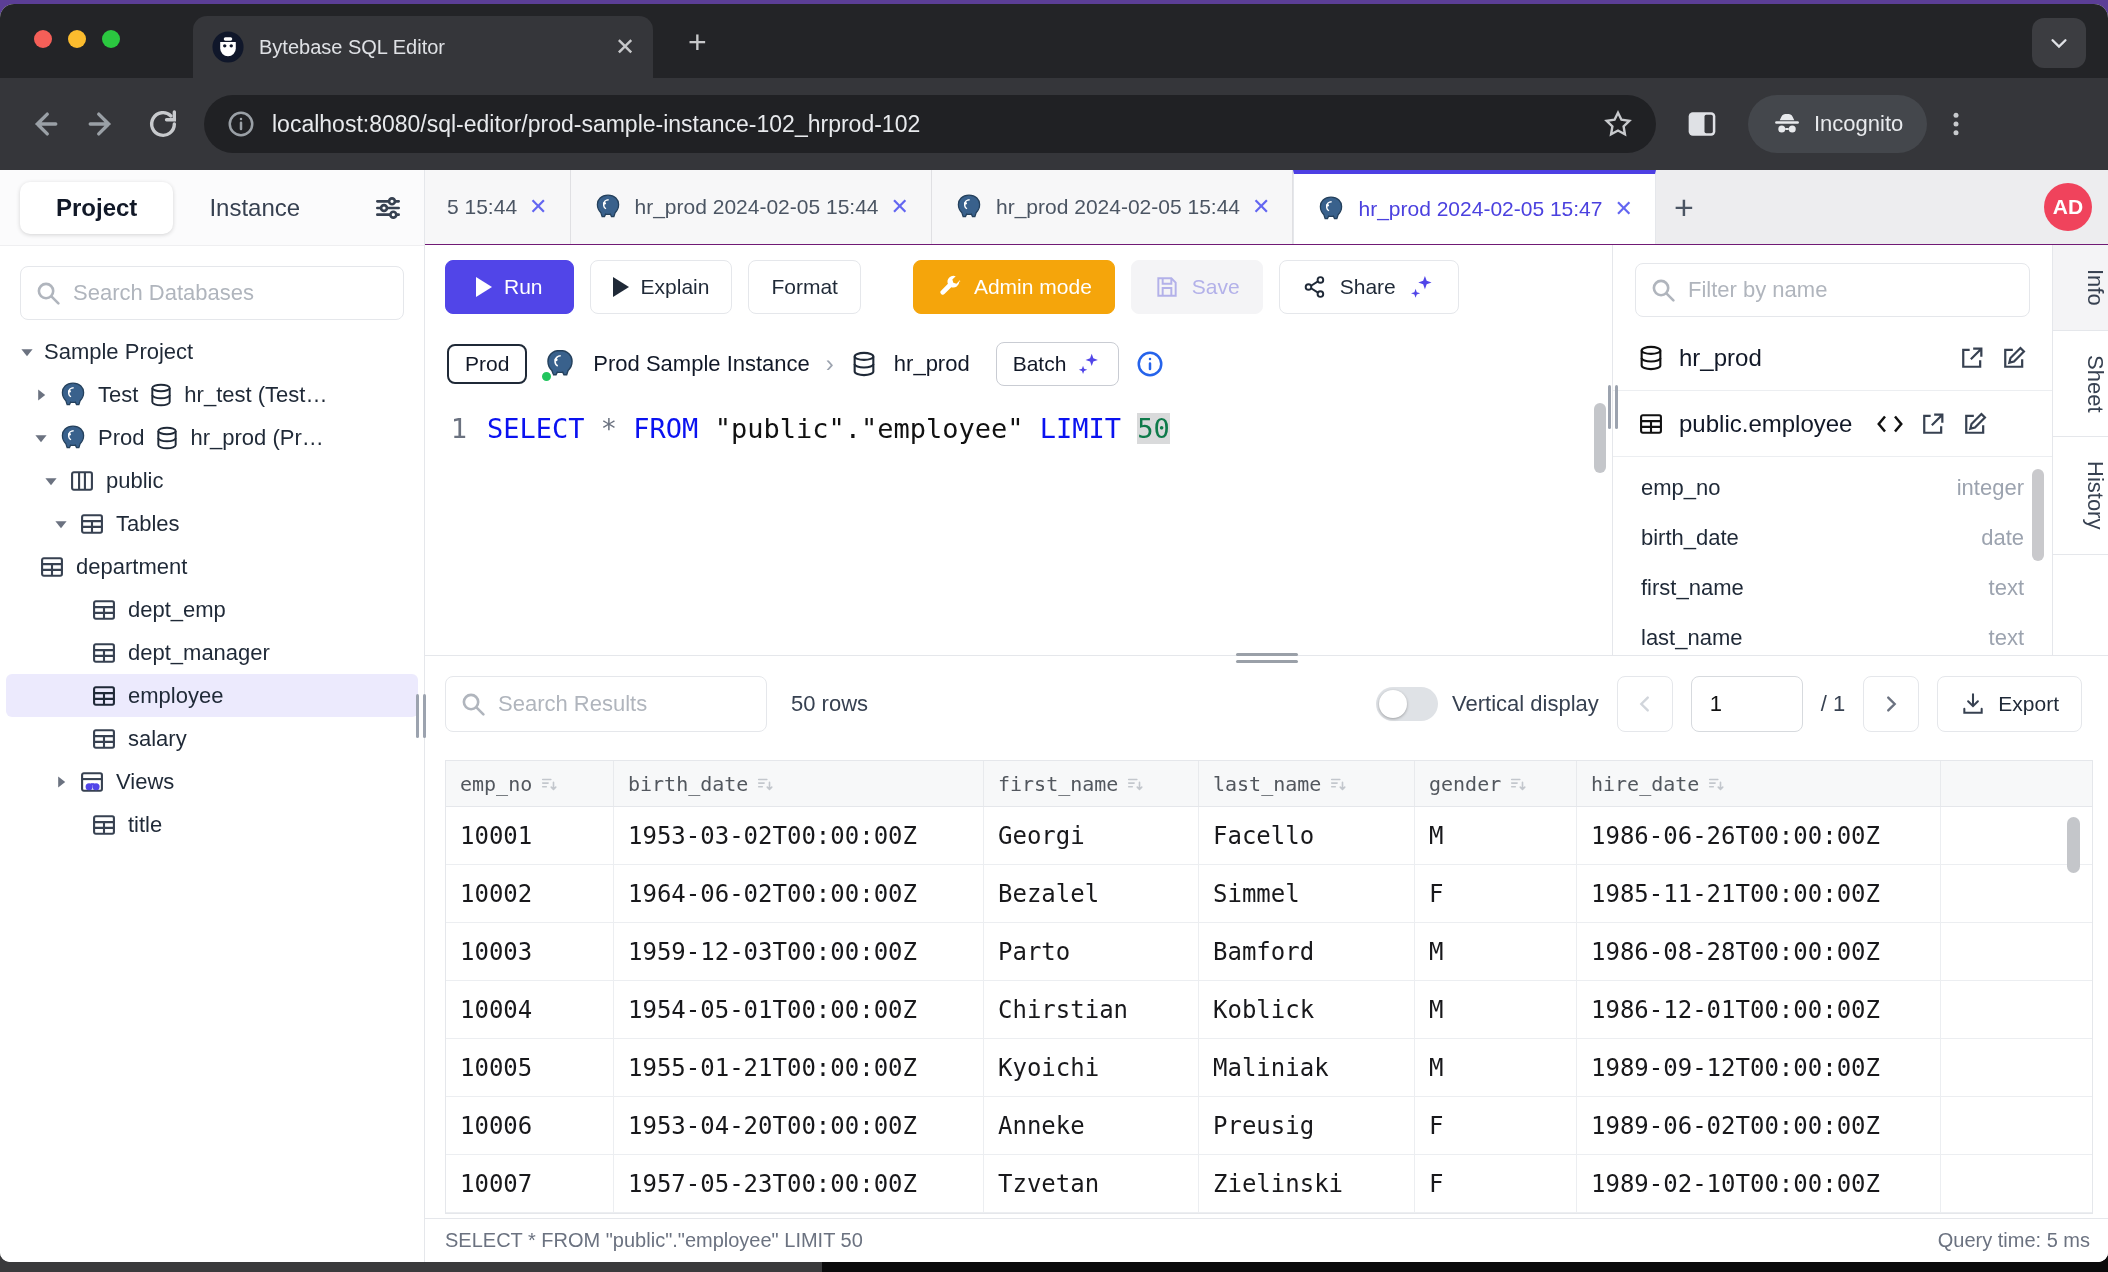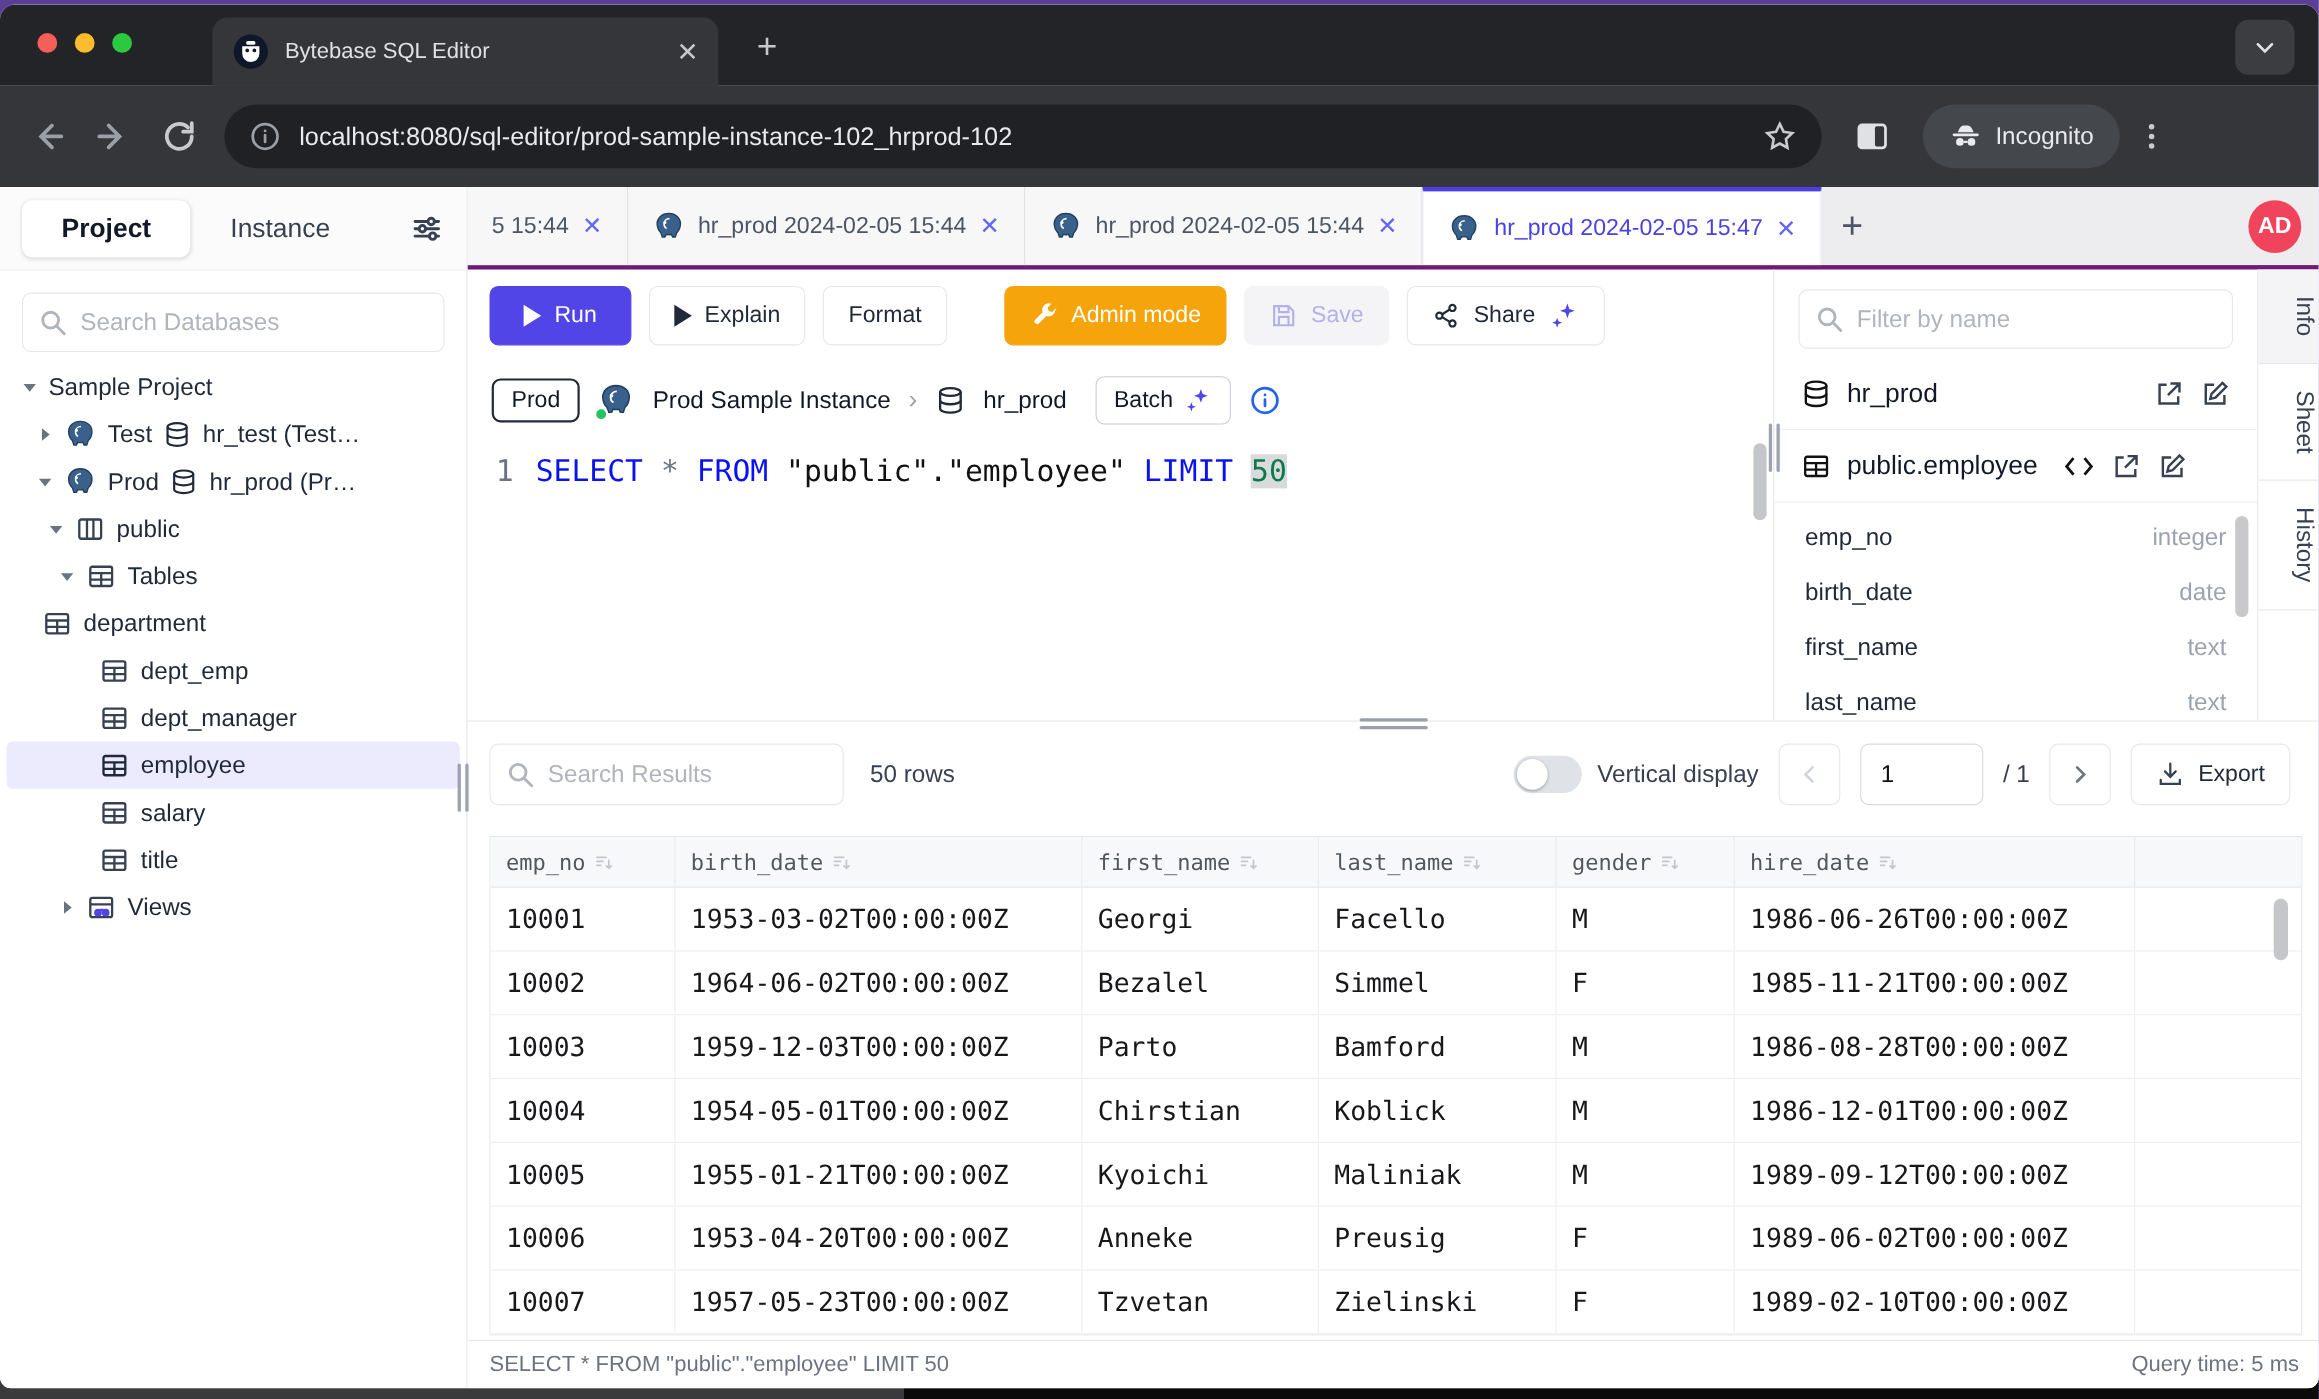--- a/index.html
+++ b/index.html
@@ -45,21 +45,21 @@
   .search-box input { border:none; outline:none; font-size:22px; color:#374151; width:100%; background:transparent; }
   .search-box input::placeholder { color:#b0b5bd; }
   .tree { font-size:22px; color:#1f2937; }
   .trow { height:43px; display:flex; align-items:center; gap:10px; white-space:nowrap; }
   .trow .caret { color:#6b7280; flex:none; display:flex; }
   .trow.sel { background:#eceafd; border-radius:6px; margin:0 6px; }
   .sb-grip { position:absolute; right:-2px; top:524px; display:flex; gap:4px; }
   .grip-v { width:3px; height:44px; background:#9ca3af; border-radius:2px; }
 
   
-  .etabbar { height:75px; background:#ededef; display:flex; border-bottom:4px solid #701a75; align-items:stretch; }
+  .etabbar { height:75px; background:#ededef; display:flex; border-bottom:1px solid #701a75; align-items:stretch; }
   .etab { display:flex; align-items:center; gap:12px; padding:0 22px; font-size:21px; color:#4b5563;
     background:#f7f7f8; border-right:1px solid #e0e0e3; white-space:nowrap; }
   .etab .x { color:#6366f1; font-size:22px; }
   .etab.active { background:#fff; color:#4b41df; border-top:4px solid #4d3fe3; border-right:1px solid #e5e7eb; border-left:1px solid #e5e7eb; }
   .etab-plus { font-size:34px; color:#4b5563; display:flex; align-items:center; padding:0 18px; }
   .avatar { width:48px; height:48px; border-radius:50%; background:#f0435c; color:#fff; font-size:21px; font-weight:700;
     display:flex; align-items:center; justify-content:center; align-self:center; margin:0 16px 0 4px; }
 
   
   .upper { height:410px; display:flex; min-width:0; position:relative; }
@@ -331,41 +331,41 @@
             </svg>
           <span>employee</span>
         </div>
         <div class="trow" style="padding-left:90px">
           <svg class="ic" width="28" height="28" viewBox="0 0 24 24" fill="none" stroke="#374151" stroke-width="1.8">
               <rect x="3.5" y="4.5" width="17" height="15" rx="1.5"></rect>
               <path d="M3.5 9.5h17M3.5 14.5h17M12 9.5v10"></path>
             </svg>
           <span>salary</span>
         </div>
-        <div class="trow" style="padding-left:90px">
-          <svg class="ic" width="28" height="28" viewBox="0 0 24 24" fill="none" stroke="#374151" stroke-width="1.8">
-              <rect x="3.5" y="4.5" width="17" height="15" rx="1.5"></rect>
-              <path d="M3.5 9.5h17M3.5 14.5h17M12 9.5v10"></path>
-            </svg>
-          <span>title</span>
-        </div>
         <div class="trow" style="padding-left:54px">
           <span class="caret">
               <svg width="14" height="14" viewBox="0 0 10 10">
                 <path d="M3 1l5 4-5 4z" fill="#6b7280"></path>
               </svg>
             </span>
           <svg class="ic" width="28" height="28" viewBox="0 0 24 24">
               <rect x="3.5" y="4.5" width="17" height="15" rx="1.5" fill="none" stroke="#374151" stroke-width="1.8"></rect>
               <path d="M3.5 9.5h17" stroke="#374151" stroke-width="1.8"></path>
               <circle cx="9.5" cy="16" r="3" fill="#5145e8"></circle>
               <circle cx="15.5" cy="16" r="3" fill="#5145e8"></circle>
               <path d="M11 14h3" stroke="#5145e8" stroke-width="2"></path>
             </svg>
           <span>Views</span>
+        </div>
+        <div class="trow" style="padding-left:90px">
+          <svg class="ic" width="28" height="28" viewBox="0 0 24 24" fill="none" stroke="#374151" stroke-width="1.8">
+              <rect x="3.5" y="4.5" width="17" height="15" rx="1.5"></rect>
+              <path d="M3.5 9.5h17M3.5 14.5h17M12 9.5v10"></path>
+            </svg>
+          <span>title</span>
         </div>
       </div>
       <div class="sb-grip">
           <span class="grip-v"></span>
           <span class="grip-v"></span>
         </div>
     </div>
 
     <div class="main">
 

